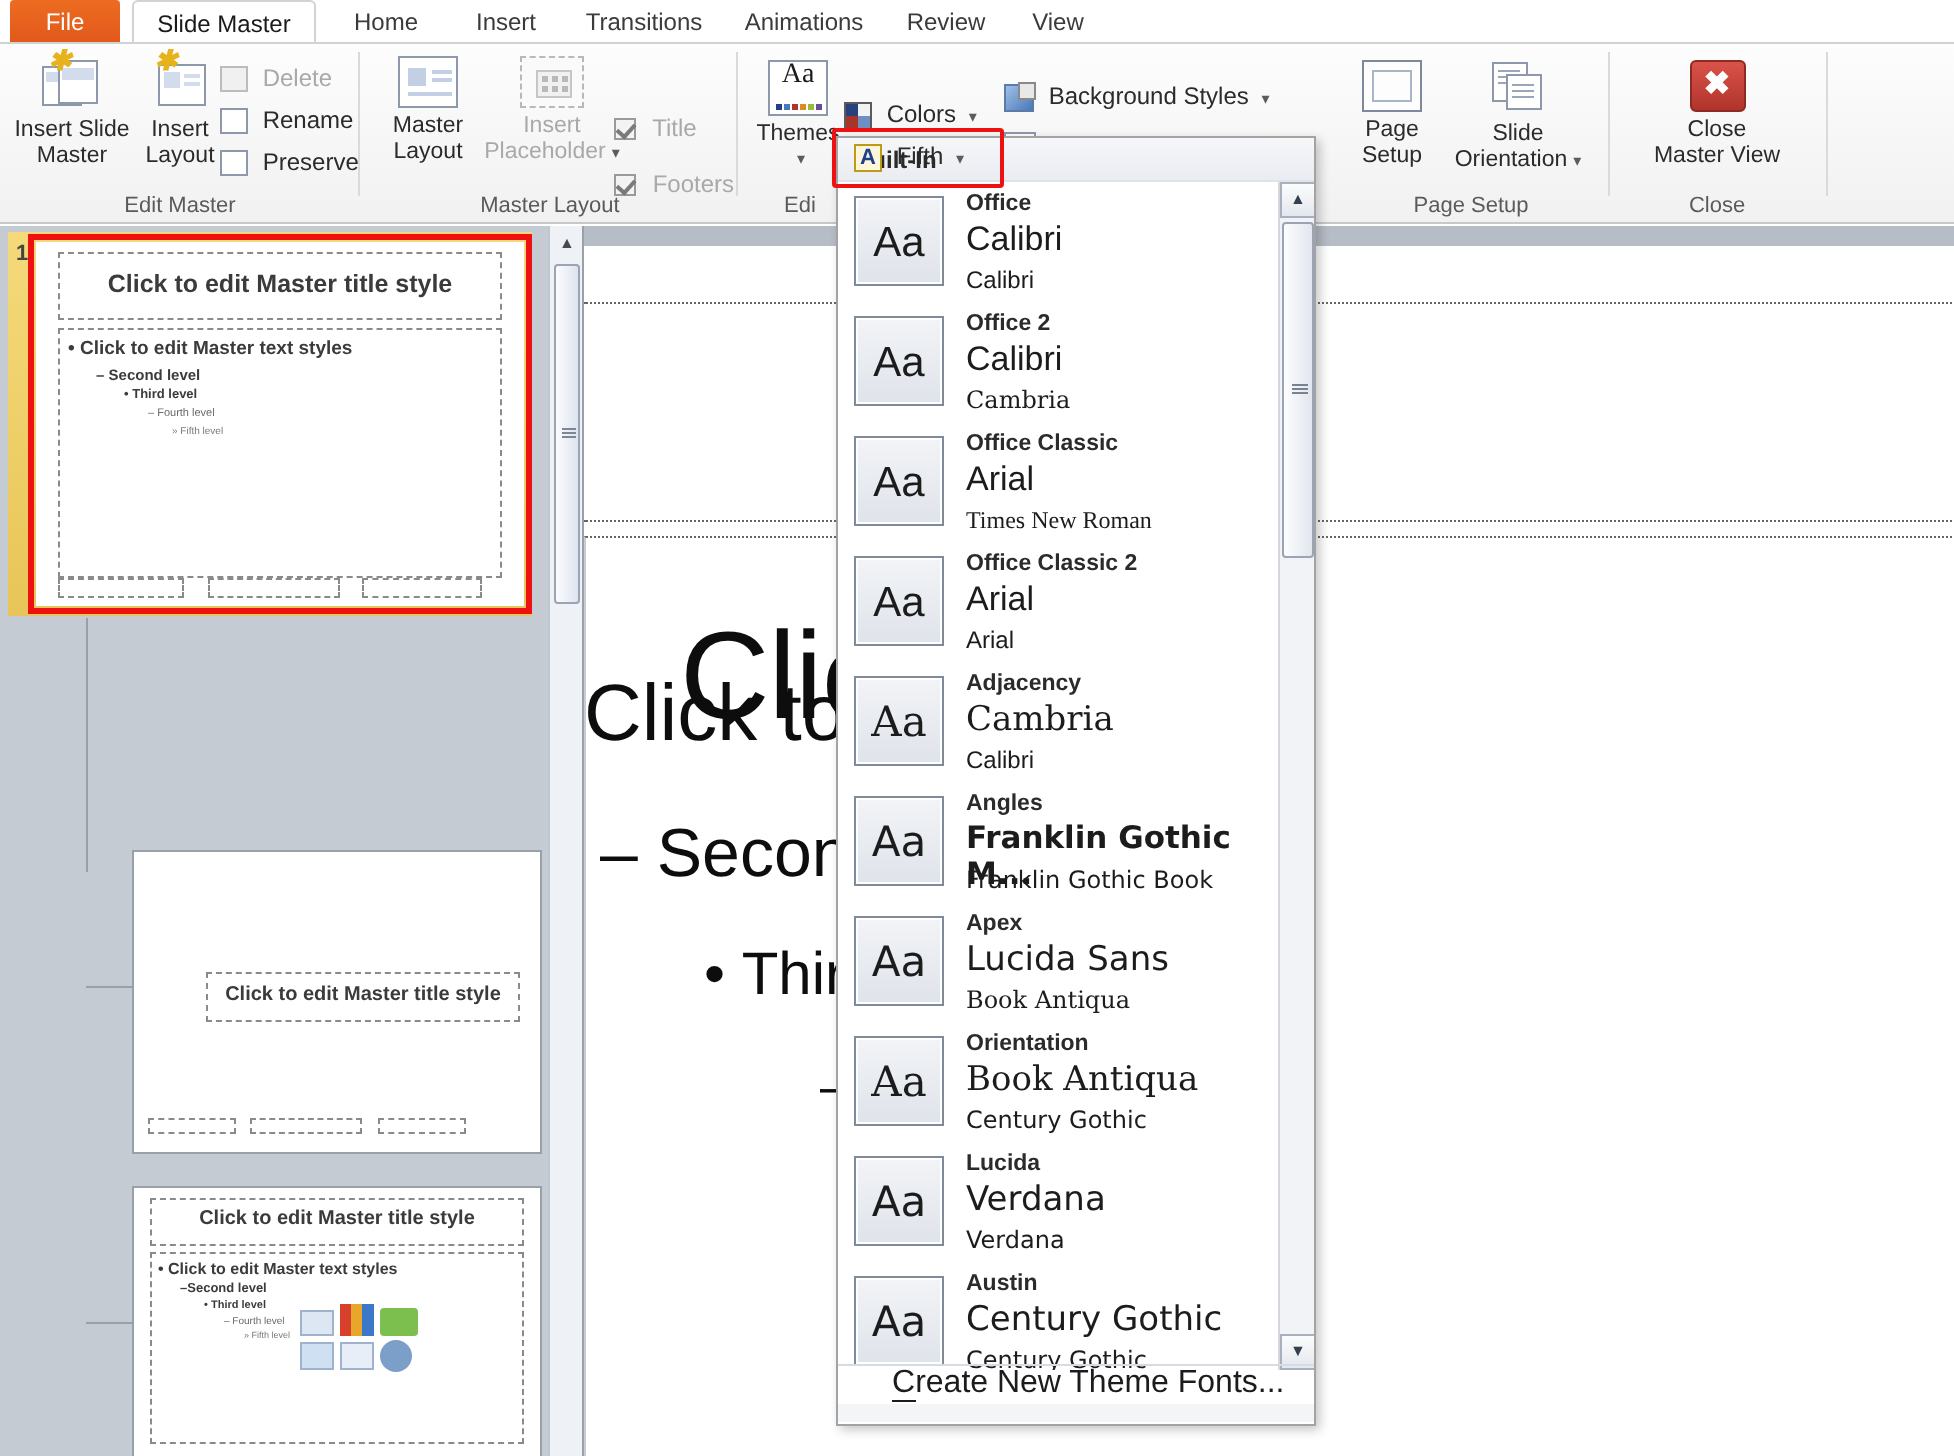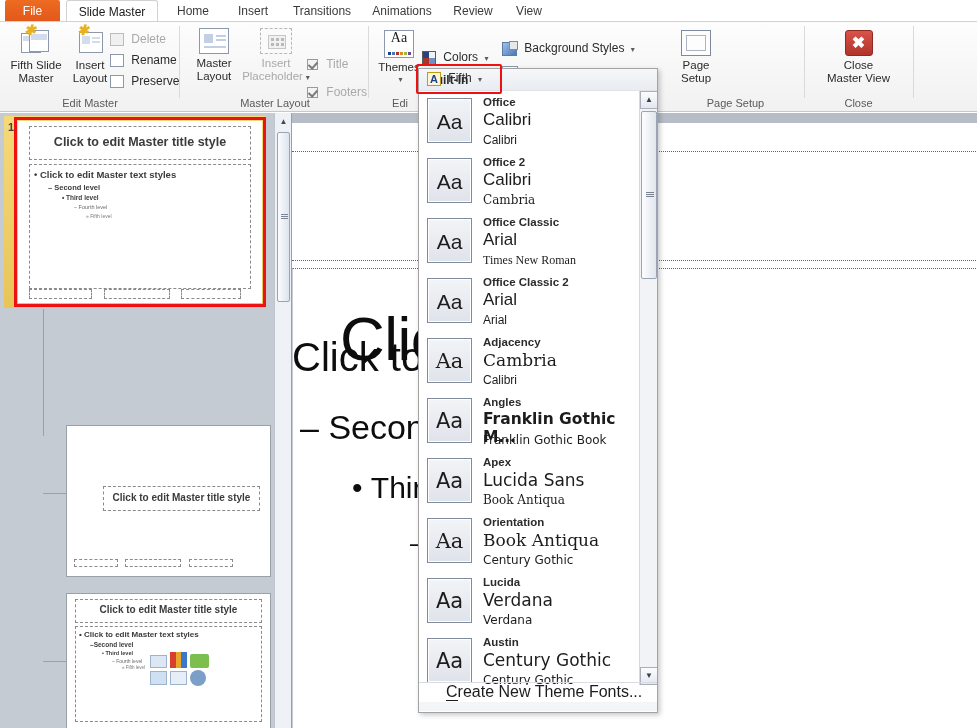--- a/index.html
+++ b/index.html
@@ -334,21 +334,21 @@
 
     <div class="rgroup" style="left:0; width:180px;">
       <div class="bigbtn" style="left:4px; top:6px; width:64px;">
         <span class="ico doc-ico" style="position:relative;">
           <i class="pg" style="left:0; top:5px; width:20px; height:20px;"></i>
           <i class="hdr" style="left:2px; top:8px; width:16px; height:5px;"></i>
           <i class="pg" style="left:8px; top:2px; width:20px; height:22px;"></i>
           <i class="hdr" style="left:10px; top:6px; width:16px; height:6px;"></i>
           <i class="star" style="left:3px; top:-3px;">✱</i>
         </span>
-        <span>Fifth Slide</span><br>
+        <span>Insert Slide</span><br>
         <span>Master</span>
       </div>
 
       <div class="bigbtn" style="left:68px; top:6px; width:44px;">
         <span class="ico doc-ico" style="position:relative;">
           <i class="pg" style="left:4px; top:4px; width:24px; height:21px;"></i>
           <i class="hdr" style="left:7px; top:8px; width:8px; height:8px;"></i>
           <i class="hdr" style="left:17px; top:9px; width:8px; height:2px;"></i>
           <i class="hdr" style="left:17px; top:13px; width:8px; height:2px;"></i>
           <i class="star" style="left:2px; top:-3px;">✱</i>
@@ -460,20 +460,34 @@
       </div>
       <div style="position:absolute;left:6px;top:44px;width:16px;height:14px;border:1px solid #8d99ab;background:#fff;"></div>
     </div>
 
     <div class="rgroup" style="left:666px; width:139px;">
       <div class="bigbtn" style="left:6px; top:8px; width:48px;">
         <span class="ico pagesetup-ico"></span>
         <span>Page</span><br>
         <span>Setup</span>
       </div>
+      <div class="bigbtn" style="left:54px; top:8px; width:78px;">
+        <span class="ico slideorient-ico">
+          <i class="p1" style="left:2px; top:1px; width:18px; height:20px;"></i>
+          <i class="ln" style="left:5px; top:5px; width:11px;"></i>
+          <i class="ln" style="left:5px; top:8px; width:11px;"></i>
+          <i class="ln" style="left:5px; top:11px; width:11px;"></i>
+          <i class="p2" style="left:9px; top:7px; width:18px; height:18px;"></i>
+          <i class="ln" style="left:12px; top:12px; width:11px;"></i>
+          <i class="ln" style="left:12px; top:15px; width:11px;"></i>
+          <i class="ln" style="left:12px; top:18px; width:11px;"></i>
+        </span>
+        <span>Slide</span><br>
+        <span>Orientation</span><span class="dropcaret">▾</span>
+      </div>
       <div class="glabel" style="left:0; width:139px;">Page Setup</div>
       <div class="gsep"></div>
     </div>
 
     <div class="rgroup" style="left:806px; width:130px;">
       <div class="bigbtn" style="left:0px; top:8px; width:105px;">
         <span class="ico close-ico">✖</span>
         <span>Close</span><br>
         <span>Master View</span>
       </div>

